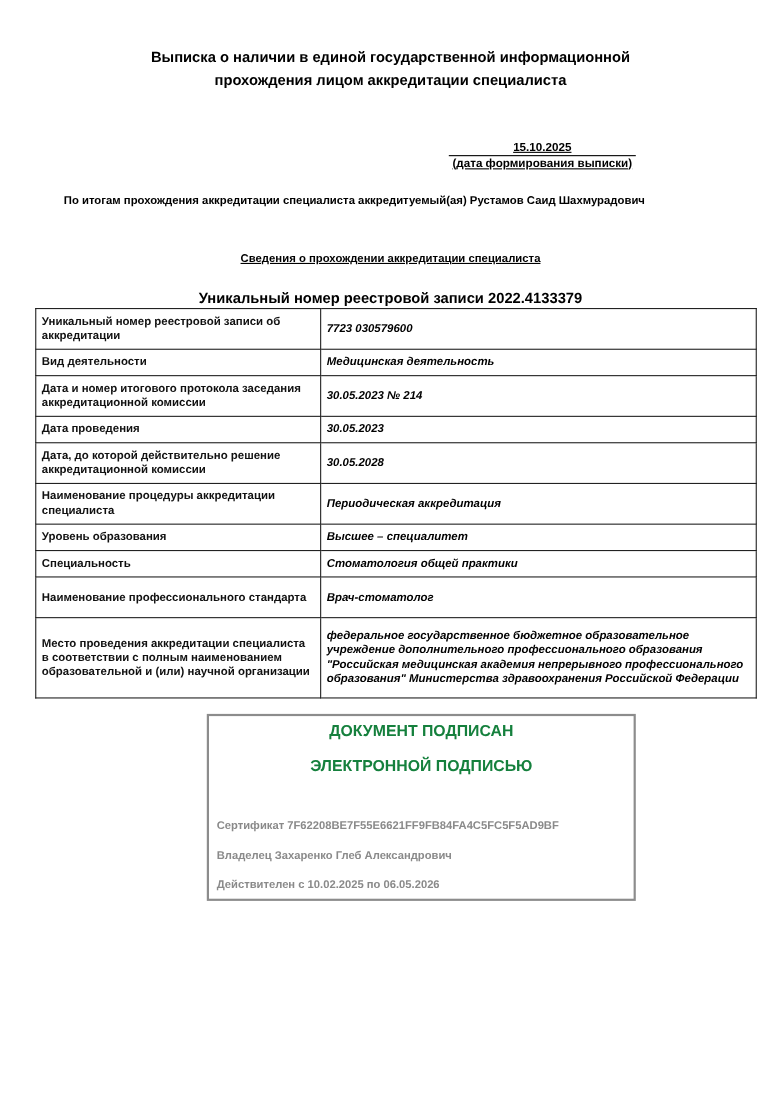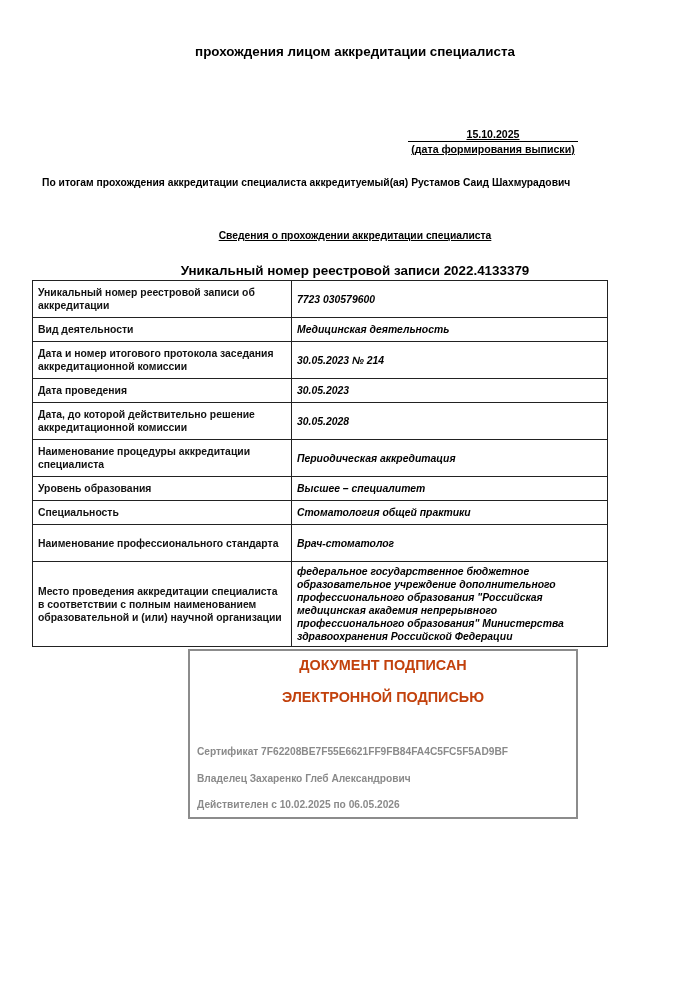--- a/index.html
+++ b/index.html
@@ -40,21 +40,21 @@
       border-bottom: 1px solid #000;
       line-height: 13px;
       padding-bottom: 0px;
     }
     .date-caption {
       display: block;
       line-height: 14px;
     }
     .result-text {
       position: absolute;
-      left: 20px;
+      left: 36px;
       top: 176px;
       width: 660px;
       text-align: center;
       font-weight: bold;
       font-size: 10.3px;
       line-height: 14px;
     }
     .result-text .line1 {
       display: block;
       text-align: left;
@@ -82,21 +82,21 @@
       width: 510px;
       text-align: center;
       font-weight: bold;
       font-size: 13.4px;
       line-height: 18px;
     }
     table.info {
       position: absolute;
       left: 32px;
       top: 280px;
-      width: 576px;
+      width: 656px;
       border-collapse: collapse;
       font-size: 10.4px;
       line-height: 13px;
     }
     table.info td {
       border: 1.6px solid #222;
       padding: 3px 5px 3px 5px;
       vertical-align: middle;
     }
     table.info td.label {
@@ -121,39 +121,40 @@
       color: #8a8a8a;
       box-sizing: content-box;
     }
     .stamp-title {
       position: absolute;
       left: 0;
       width: 100%;
       text-align: center;
       font-weight: bold;
       font-size: 14.4px;
-      color: #c2410c;
+      color: #15803d;
     }
     .stamp-title.t1 { top: 6px; }
     .stamp-title.t2 { top: 38px; }
     .stamp-line {
       position: absolute;
       left: 7px;
       font-weight: bold;
       font-size: 10.2px;
       color: #8a8a8a;
     }
     .stamp-line.l1 { top: 95px; }
     .stamp-line.l2 { top: 122px; }
     .stamp-line.l3 { top: 148px; }
   </style>
 </head>
 <body>
 
 <div class="title">
+  <div>Выписка о наличии в единой государственной информационной</div>
   <div>прохождения лицом аккредитации специалиста</div>
 </div>
 
 <div class="date-block">
   <span class="date-value">15.10.2025</span>
   <span class="date-caption">(дата формирования выписки)</span>
 </div>
 
 <div class="result-text">
   <span class="line1">По итогам прохождения аккредитации специалиста аккредитуемый(ая) Рустамов Саид Шахмурадович</span>

